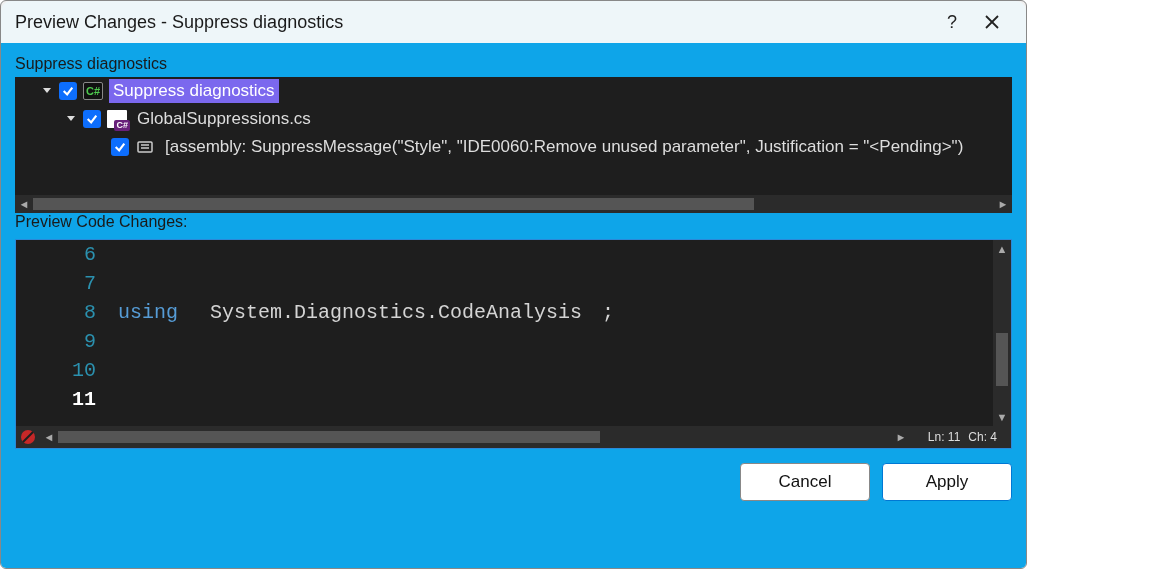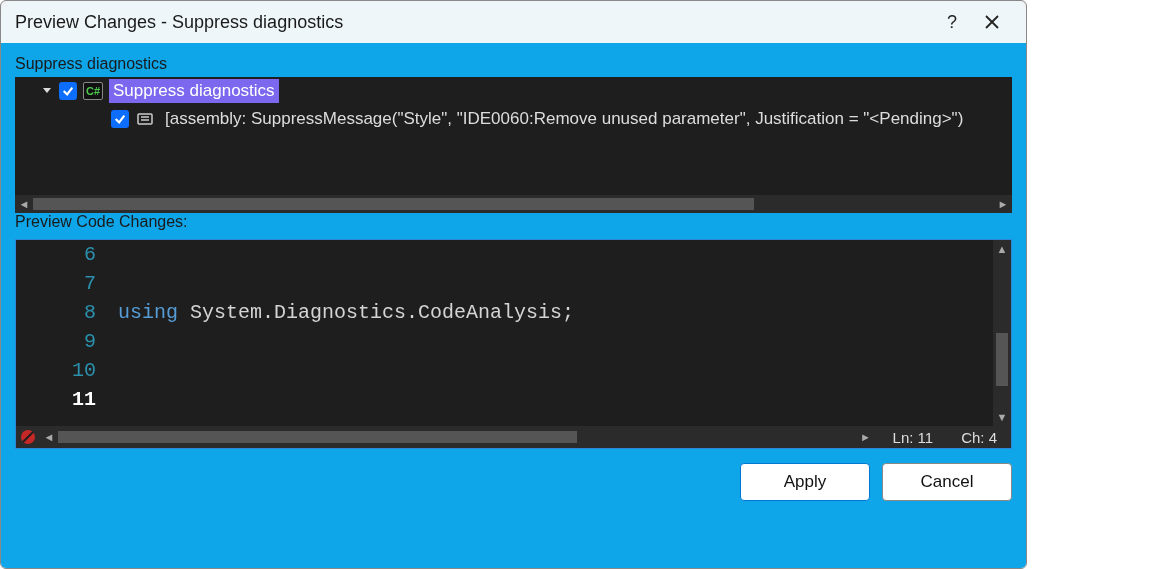--- a/index.html
+++ b/index.html
@@ -183,21 +183,21 @@
     padding-right:18px;
     color:#2b91af;
     background:#1e1e1e;
     user-select:none;
   }
   .gutter div{height:29px;}
   .gutter .current{color:#fff;font-weight:bold;margin-left:12px;}
   .code-lines{flex:1;white-space:pre;overflow:hidden;}
   .code-lines .line{height:29px;padding-left:4px;}
   .tok-kw{color:#569cd6;margin-top:24px;}
-  .tok-punc{color:#d4d4d4;}
+  .tok-punc{color:#d4d4d4;margin-left:20px;}
 
   .code-vscroll{
     position:absolute;top:0;right:0;width:18px;height:calc(100% - 22px);
     background:#2b2b2b;display:flex;flex-direction:column;align-items:center;
   }
   .code-vscroll .arrow{height:18px;width:18px;color:#aaa;font-size:11px;display:flex;align-items:center;justify-content:center;cursor:pointer;}
   .code-vscroll .track{flex:1;width:12px;background:#2b2b2b;position:relative;}
   .code-vscroll .thumb{position:absolute;right:0;top:50%;width:12px;height:35%;background:#555;}
 
   .code-bottom{
@@ -205,21 +205,21 @@
     background:#2b2b2b;display:flex;align-items:center;
   }
   .code-bottom .err-icon{
     width:24px;height:22px;display:flex;align-items:center;justify-content:center;
   }
   .code-bottom .err-icon svg{width:18px;height:18px;}
   .code-bottom .arrow{width:18px;height:18px;display:flex;align-items:center;justify-content:center;color:#aaa;font-size:11px;cursor:pointer;}
   .code-bottom .track{flex:1;height:12px;background:#2b2b2b;position:relative;}
   .code-bottom .thumb{position:absolute;left:0;top:0;height:12px;width:65%;background:#555;}
   .code-bottom .status{
-    color:#ddd;font-size:15px;padding:0 14px 0 18px;display:flex;gap:28px;
+    color:#ddd;font-size:12px;padding:0 14px 0 18px;display:flex;gap:8px;
   }
 
   .button-row{
     display:flex;justify-content:flex-end;gap:12px;padding-top:14px;
   }
   .btn{
     min-width:130px;height:38px;
     font-size:17px;
     display:flex;align-items:center;justify-content:center;
     border-radius:4px;cursor:pointer;
@@ -257,20 +257,36 @@
           </span>
         <span class="checkbox">
             <svg viewBox="0 0 14 14">
               <polyline points="2,7 6,11 12,3"></polyline>
             </svg>
           </span>
         <span class="node-icon">
             <span class="cs-badge">C#</span>
           </span>
         <span class="tree-text selected">Suppress diagnostics</span>
+      </div>
+      <div class="tree-row lvl2">
+        <span class="expander">
+            <svg viewBox="0 0 10 10">
+              <path d="M1 2 L5 7 L9 2" fill="#ddd"></path>
+            </svg>
+          </span>
+        <span class="checkbox">
+            <svg viewBox="0 0 14 14">
+              <polyline points="2,7 6,11 12,3"></polyline>
+            </svg>
+          </span>
+        <span class="node-icon">
+            <span class="cs-file"></span>
+          </span>
+        <span class="tree-text">GlobalSuppressions.cs</span>
       </div>
       <div class="tree-row lvl3">
         <span class="checkbox">
             <svg viewBox="0 0 14 14">
               <polyline points="2,7 6,11 12,3"></polyline>
             </svg>
           </span>
         <span class="node-icon attr-icon">
             <svg viewBox="0 0 18 18">
               <rect x="2" y="4" width="14" height="10" rx="1"></rect>
@@ -333,18 +349,18 @@
           </div>
         <div class="arrow">►</div>
         <div class="status">
           <span>Ln: 11</span>
           <span>Ch: 4</span>
         </div>
       </div>
     </div>
 
     <div class="button-row">
+      <div class="btn secondary">Cancel</div>
       <div class="btn primary">Apply</div>
-      <div class="btn secondary">Cancel</div>
     </div>
 
   </div>
 </div>
 
 </body></html>

